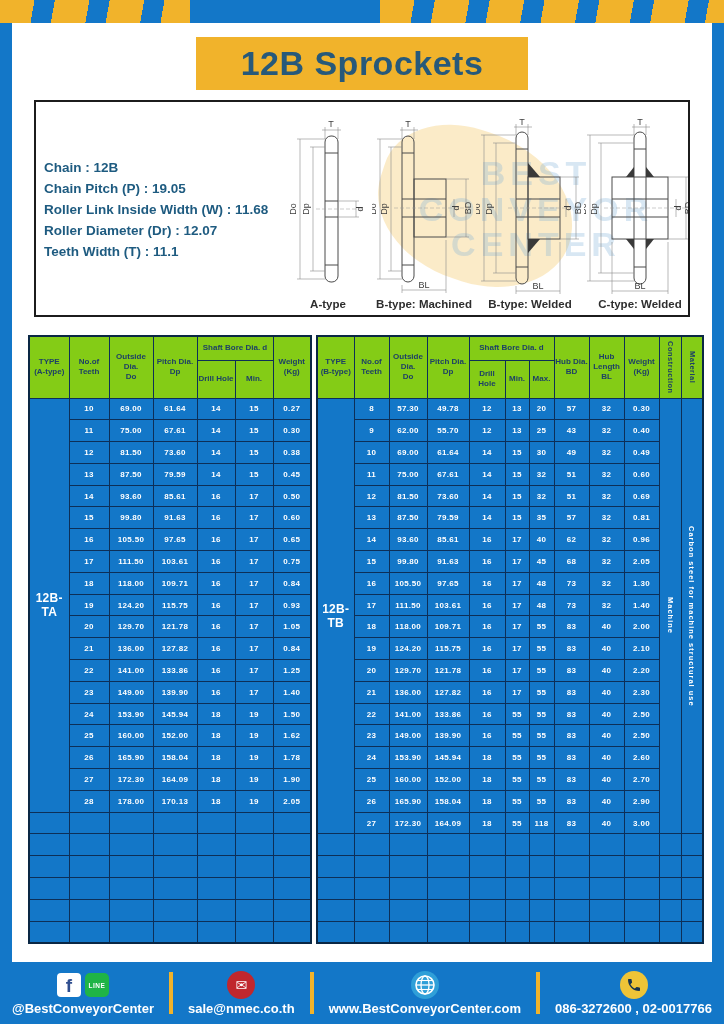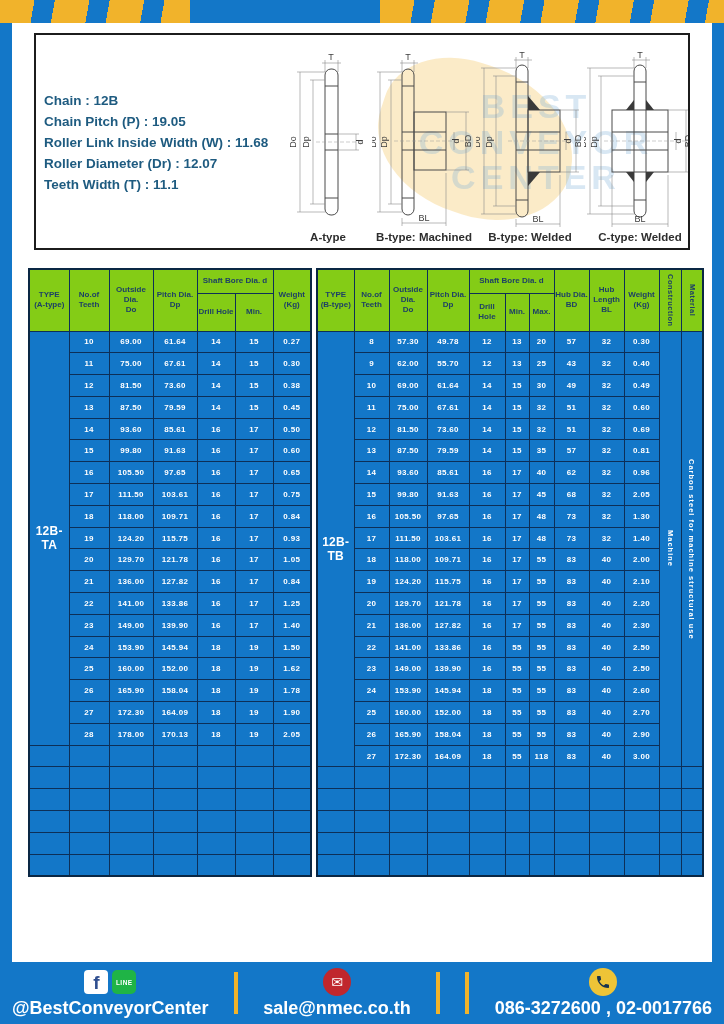--- a/index.html
+++ b/index.html
@@ -44,40 +44,43 @@
   thead tr.h2{height:38px;}
   tbody tr{height:21.8px;}
   td.type-cell{font-size:12px;}
   th.vert-head{writing-mode:vertical-rl;font-size:7.5px;letter-spacing:.5px;}
   td.vert-cell{writing-mode:vertical-rl;font-size:7.5px;letter-spacing:1px;}
 
   
   .footer{position:absolute;left:0;right:0;bottom:0;height:62px;background:#1377c8;display:flex;align-items:center;justify-content:space-between;padding:0 12px;}
   .f-group{display:flex;flex-direction:column;align-items:center;gap:1px;}
   .f-icons{display:flex;gap:4px;align-items:center;height:30px;}
-  .f-text{color:#fff;font-weight:bold;font-size:18px;white-space:nowrap;}
+  .f-text{color:#fff;font-weight:bold;font-size:13px;white-space:nowrap;}
   .f-div{flex:none;width:4px;height:42px;background:#f1b32b;}
   .fb-icon{width:24px;height:24px;background:#ffffff;border-radius:4px;color:#2f4e8f;font-weight:bold;font-size:19px;display:flex;align-items:flex-end;justify-content:center;line-height:23px;}
   .line-icon{width:24px;height:24px;background:#1fb446;border-radius:5px;color:#fff;font-size:6.5px;font-weight:bold;display:flex;align-items:center;justify-content:center;letter-spacing:.5px;}
   .mail-icon{width:28px;height:28px;border-radius:50%;background:#c0272d;color:#fff;font-size:14px;display:flex;align-items:center;justify-content:center;font-family:"DejaVu Sans",sans-serif;}
   .globe-icon{width:28px;height:28px;border-radius:50%;background:#2f9fd8;display:flex;align-items:center;justify-content:center;}
   .phone-icon{width:28px;height:28px;border-radius:50%;background:#eec437;display:flex;align-items:center;justify-content:center;}
 </style>
 </head>
 <body>
 
 <div class="page">
 
   <div class="top-band">
     <div class="stripe-seg stripe-left"></div>
     <div class="stripe-seg stripe-right"></div>
   </div>
 
   <div class="content">
 
+    <div class="title-banner">
+      <span>12B Sprockets</span>
+    </div>
 
     <div class="diagram-panel">
       <div class="watermark">
         <div class="wm-blob"></div>
         <div class="wm-text">BEST CONVEYOR CENTER</div>
       </div>
 
       <div class="specs">
         <div class="spec-line">Chain  :  12B</div>
         <div class="spec-line">Chain Pitch (P)  :  19.05</div>
@@ -821,20 +824,34 @@
       <div class="f-text">@BestConveyorCenter</div>
     </div>
     <div class="f-div"></div>
     <div class="f-group">
       <div class="f-icons">
           <div class="mail-icon">✉</div>
         </div>
       <div class="f-text">sale@nmec.co.th</div>
     </div>
     <div class="f-div"></div>
+    <div class="f-group">
+      <div class="f-icons">
+        <div class="globe-icon">
+          <svg width="22" height="22" viewBox="0 0 22 22">
+            <circle cx="11" cy="11" r="9" fill="none" stroke="#ffffff" stroke-width="1.6"></circle>
+            <ellipse cx="11" cy="11" rx="4" ry="9" fill="none" stroke="#ffffff" stroke-width="1.3"></ellipse>
+            <line x1="2" y1="11" x2="20" y2="11" stroke="#ffffff" stroke-width="1.3"></line>
+            <line x1="3.5" y1="6.5" x2="18.5" y2="6.5" stroke="#ffffff" stroke-width="1.1"></line>
+            <line x1="3.5" y1="15.5" x2="18.5" y2="15.5" stroke="#ffffff" stroke-width="1.1"></line>
+          </svg>
+        </div>
+      </div>
+      <div class="f-text">www.BestConveyorCenter.com</div>
+    </div>
     <div class="f-div"></div>
     <div class="f-group">
       <div class="f-icons">
         <div class="phone-icon">
           <svg width="16" height="16" viewBox="0 0 24 24">
             <path fill="#17334f" d="M6.6 10.8c1.5 2.9 3.7 5.1 6.6 6.6l2.2-2.2c.3-.3.7-.4 1-.2 1.1.4 2.3.6 3.6.6.6 0 1 .4 1 1V20c0 .6-.4 1-1 1C10.6 21 3 13.4 3 4c0-.6.4-1 1-1h3.5c.6 0 1 .4 1 1 0 1.2.2 2.4.6 3.6.1.3 0 .7-.2 1l-2.3 2.2z"></path>
           </svg>
         </div>
       </div>
       <div class="f-text">086-3272600 , 02-0017766</div>

